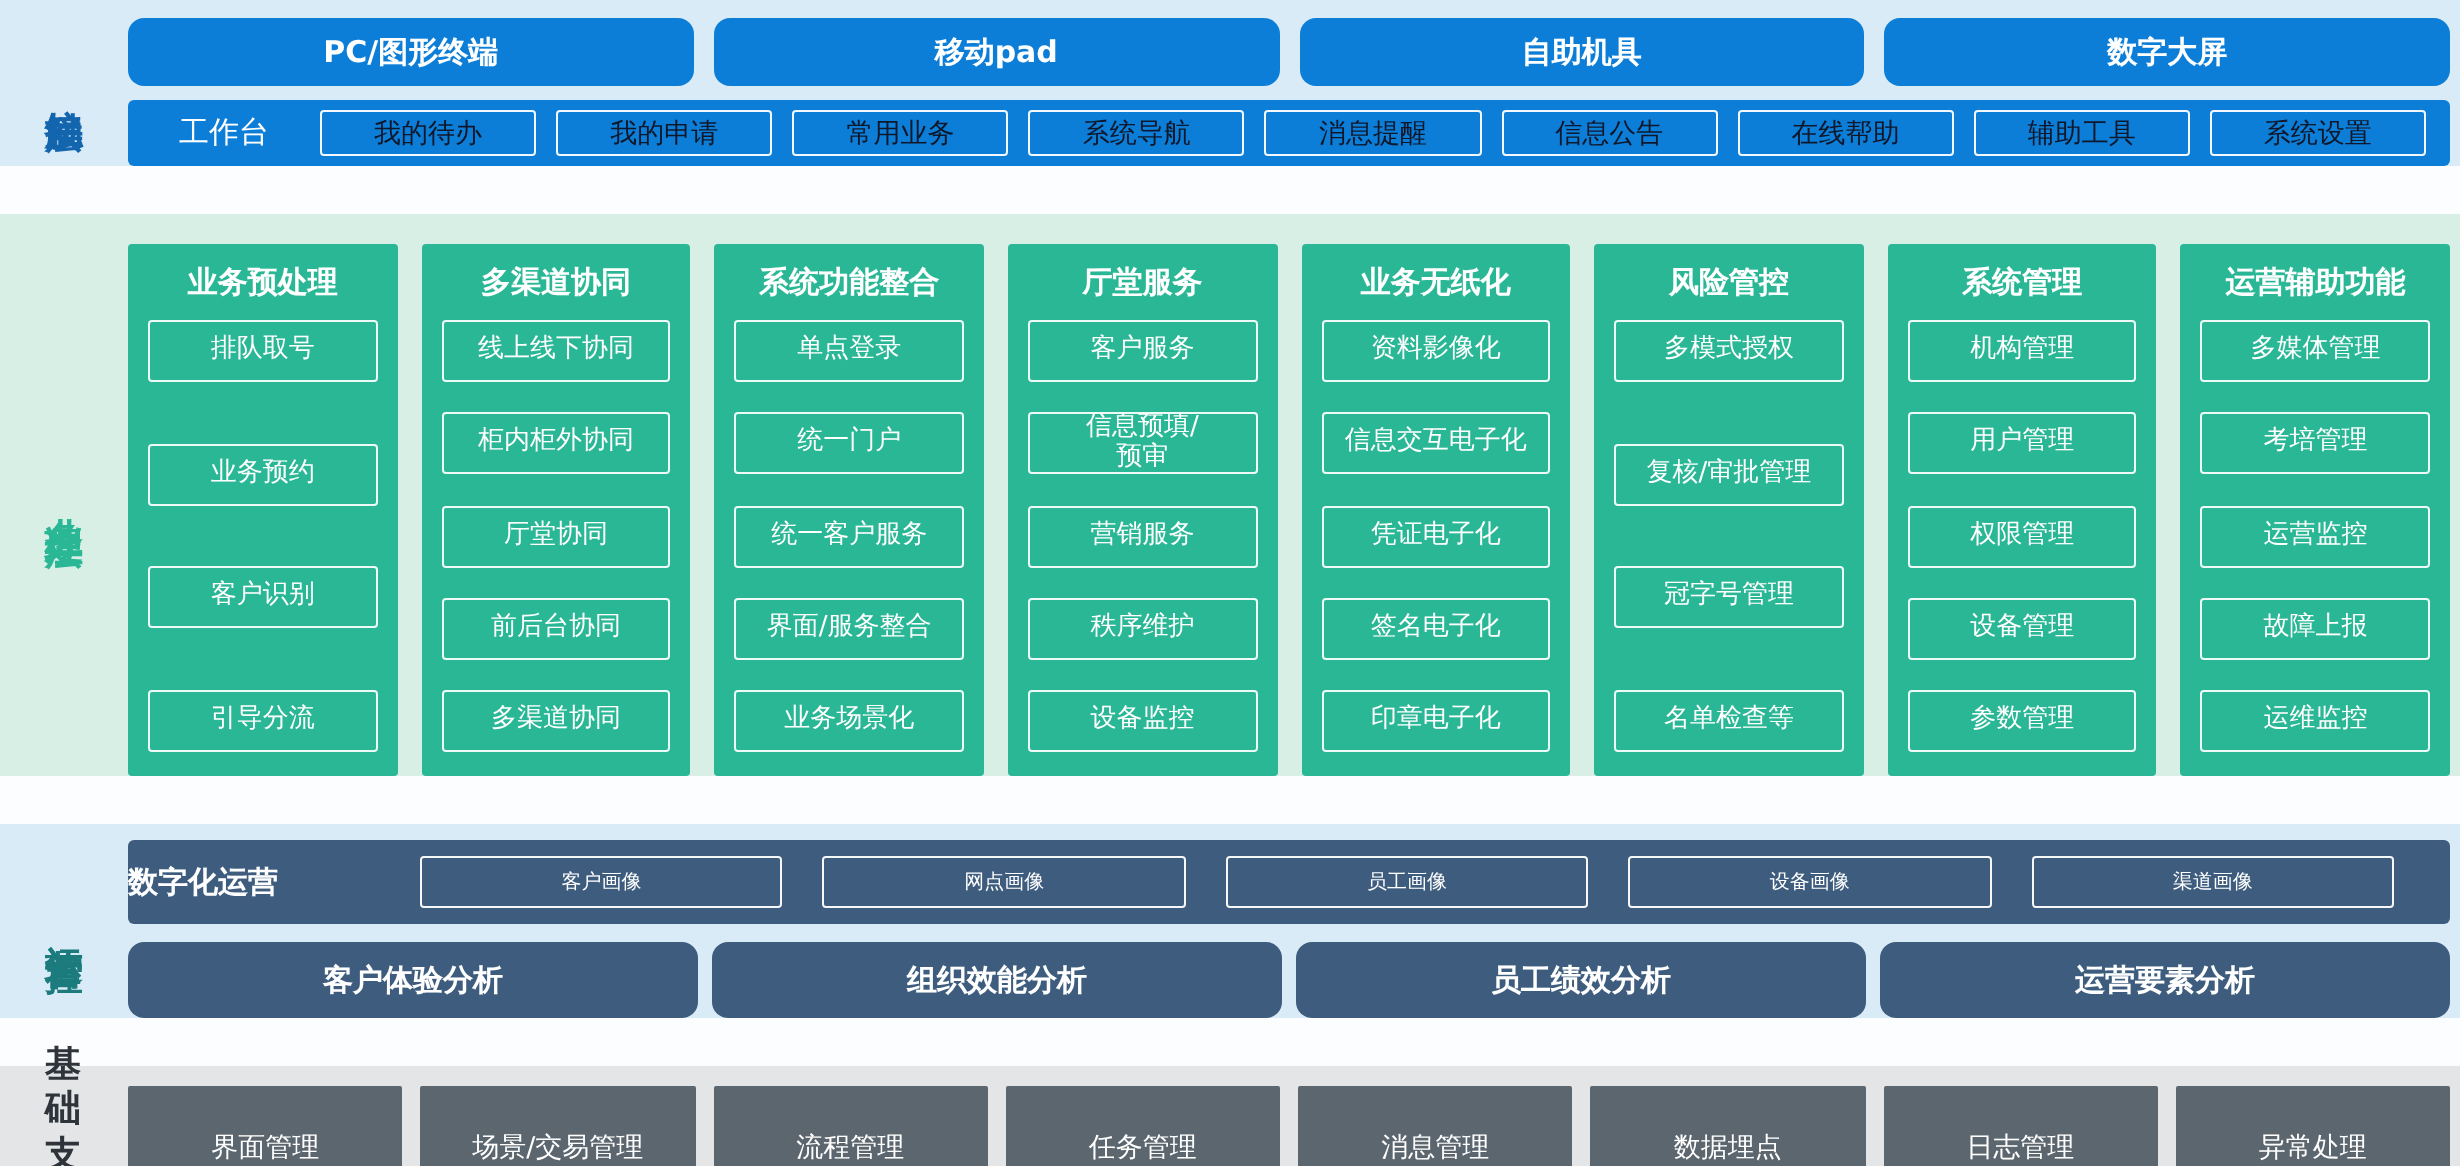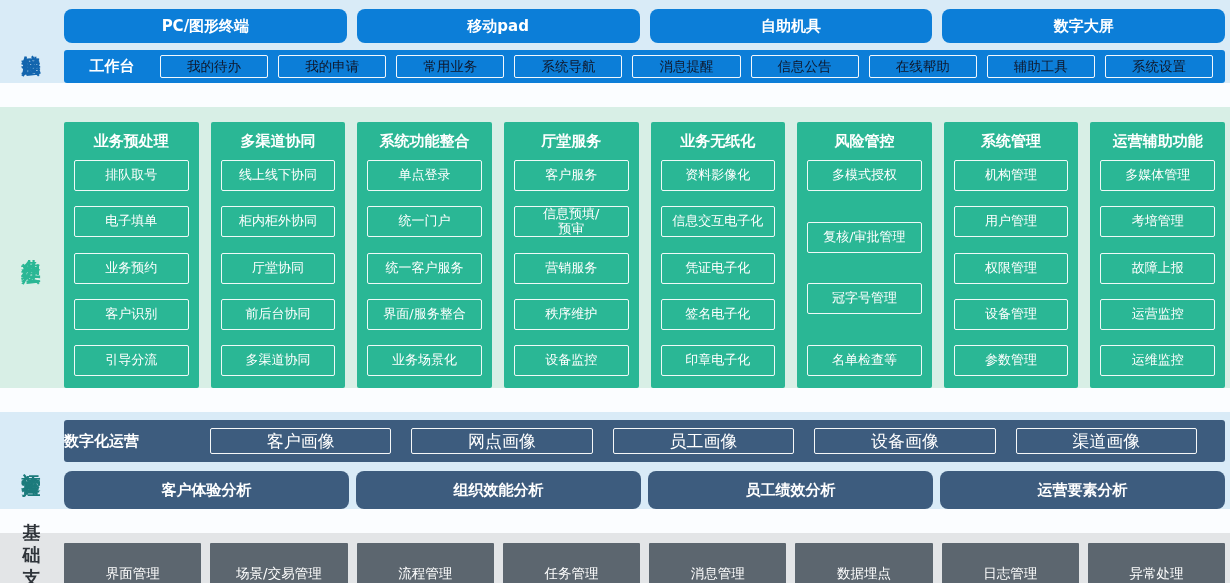--- a/index.html
+++ b/index.html
@@ -23,41 +23,41 @@
                       padding:0 14px; text-align:center; }
 
   .band-content { flex:1; padding-right:5px; min-width:0; }
 
   
   .terminals { display:flex; gap:10px; margin-top:9px; height:34px; }
   .terminal { flex:1; background:var(--blue); border-radius:8px; color:#fff; font-weight:bold;
               font-size:15px; display:flex; align-items:center; justify-content:center; }
   .workbench { margin-top:7px; height:33px; background:var(--blue); border-radius:3px;
                display:flex; align-items:center; }
-  .wb-label { width:96px; flex:0 0 96px; text-align:center; color:#fff; font-weight:bold; font-size:15px; }
+  .wb-label { width:96px; flex:0 0 96px; text-align:center; color:#fff; font-weight:normal; font-size:15px; }
   .wb-items { flex:1; display:flex; gap:10px; padding-right:12px; }
   .wb-item { flex:1; height:23px; border:1px solid rgba(255,255,255,.95); color:#0f172a; font-size:13.5px;
              display:flex; align-items:center; justify-content:center; border-radius:2px; }
 
   
   .columns { display:flex; gap:12px; padding-top:15px; }
   .biz-col { flex:1; height:266px; background:var(--green); border-radius:2px;
              padding:10px 10px 12px; display:flex; flex-direction:column; min-width:0; }
   .biz-col-title { height:24px; color:#fff; font-weight:bold; font-size:15px; text-align:center; }
   .biz-col-items { flex:1; margin-top:4px; display:flex; flex-direction:column; justify-content:space-between; }
   .biz-item { height:31px; border:1px solid rgba(255,255,255,.92); color:#fff; font-size:13px;
               display:flex; align-items:center; justify-content:center; text-align:center;
               white-space:pre-line; line-height:1.15; border-radius:2px; padding:0 2px; }
 
   
   .digital-bar { margin-top:8px; height:42px; background:var(--slate); border-radius:3px;
                  display:flex; align-items:center; }
   .do-label { width:146px; flex:0 0 146px; text-align:left; color:#fff; font-weight:bold; font-size:15px; }
   .do-items { flex:1; display:flex; gap:20px; padding-right:28px; }
-  .do-item { flex:1; height:26px; border:1px solid rgba(255,255,255,.95); color:#fff; font-size:17px;
+  .do-item { flex:1; height:26px; border:1px solid rgba(255,255,255,.95); color:#fff; font-size:10px;
              display:flex; align-items:center; justify-content:center; border-radius:2px; }
   .analysis-row { margin-top:9px; display:flex; gap:7px; height:38px; }
   .analysis-box { flex:1; background:var(--slate); border-radius:8px; color:#fff; font-weight:bold;
                   font-size:15px; display:flex; align-items:center; justify-content:center; }
 
   
   .foundation-row { display:flex; gap:9px; margin-top:10px; height:61px; }
   .foundation-box { flex:1; background:var(--gray); color:#fff; font-size:13.5px;
                     display:flex; align-items:center; justify-content:center; border-radius:1px; }
 </style>
@@ -92,21 +92,20 @@
     </div>
   </section>
 
   <section class="band band-business">
     <div class="band-label green">业务处理层</div>
     <div class="band-content columns" id="biz-columns">
         <div class="biz-col">
     <div class="biz-col-title">业务预处理</div>
     <div class="biz-col-items">
             <div class="biz-item">排队取号</div>
-            <div class="biz-item">电子填单</div>
             <div class="biz-item">业务预约</div>
             <div class="biz-item">客户识别</div>
             <div class="biz-item">引导分流</div>
           </div>
   </div>
         <div class="biz-col">
     <div class="biz-col-title">多渠道协同</div>
     <div class="biz-col-items">
             <div class="biz-item">线上线下协同</div>
             <div class="biz-item">柜内柜外协同</div>
@@ -163,22 +162,22 @@
             <div class="biz-item">权限管理</div>
             <div class="biz-item">设备管理</div>
             <div class="biz-item">参数管理</div>
           </div>
   </div>
         <div class="biz-col">
     <div class="biz-col-title">运营辅助功能</div>
     <div class="biz-col-items">
             <div class="biz-item">多媒体管理</div>
             <div class="biz-item">考培管理</div>
+            <div class="biz-item">运营监控</div>
             <div class="biz-item">故障上报</div>
-            <div class="biz-item">运营监控</div>
             <div class="biz-item">运维监控</div>
           </div>
   </div>
       </div>
   </section>
 
   <section class="band band-ops">
     <div class="band-label teal">运营管控</div>
     <div class="band-content">
       <div class="digital-bar">

